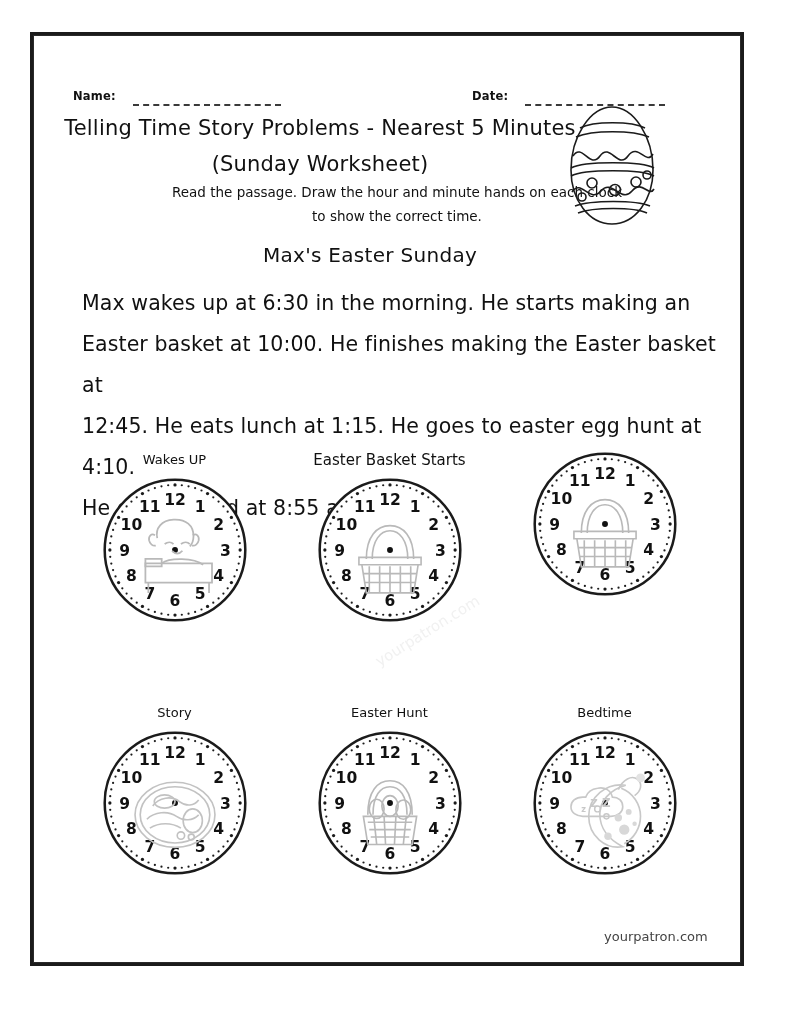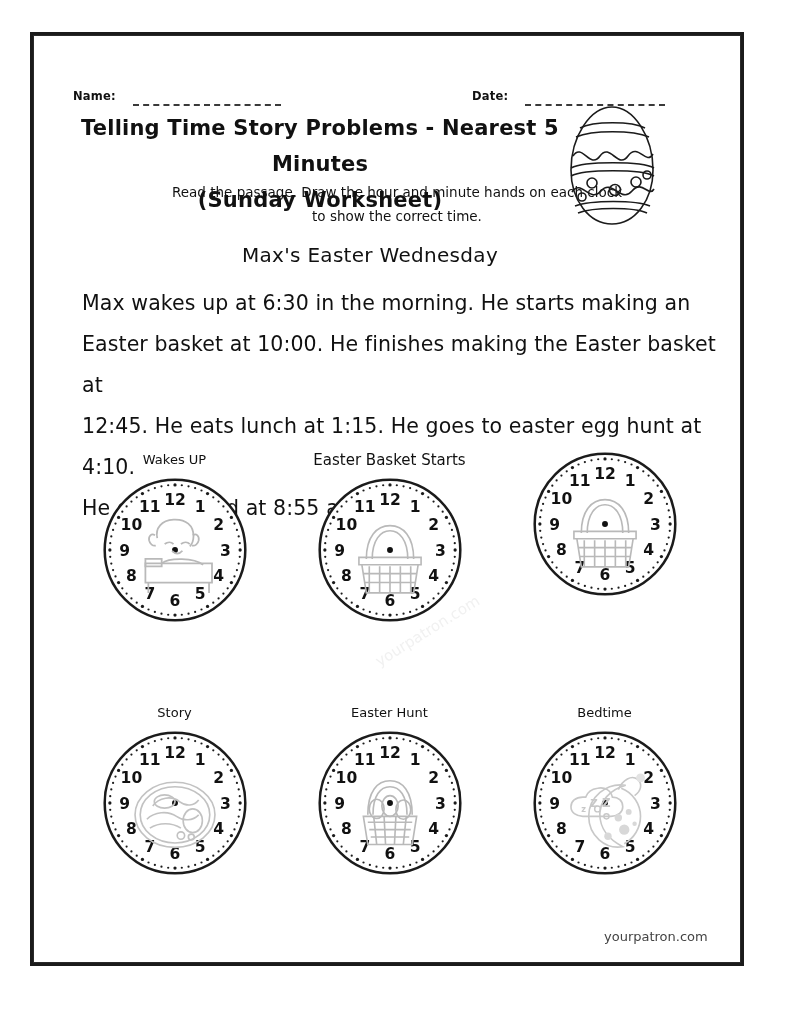--- a/index.html
+++ b/index.html
@@ -22,21 +22,21 @@
   .meta-name{position:absolute;left:73px;top:77px;font-size:11.5px;font-weight:bold;letter-spacing:.2px;}
   .meta-date{position:absolute;left:472px;top:77px;font-size:11.5px;font-weight:bold;letter-spacing:.2px;}
   .blank-line{position:absolute;height:0;border-top:2px dashed #3a3a3a;}
   .blank-name{left:133px;top:92px;width:148px;}
   .blank-date{left:525px;top:92px;width:140px;}
 
   
   .title-block{position:absolute;left:60px;top:110px;width:520px;text-align:center;}
   .title-1,.title-2{
     font-family:"DejaVu Sans","Liberation Sans",sans-serif;
-    font-size:21px;font-weight:700;letter-spacing:.2px;line-height:36px;
+    font-size:21px;font-weight:400;letter-spacing:.2px;line-height:36px;
   }
   .instructions{
     position:absolute;left:120px;top:180px;width:460px;text-align:center;
     font-size:13.5px;line-height:24px;margin-left:47px;
   }
   .story-title{
     position:absolute;left:60px;top:243px;width:620px;text-align:center;
     font-size:20px;letter-spacing:.3px;
   }
   .story-body{
@@ -105,21 +105,21 @@
       <path d="M18 109 C33 103 74 103 87 109"></path>
       <circle cx="32" cy="79" r="5"></circle>
       <circle cx="55" cy="86" r="5.5"></circle>
       <circle cx="76" cy="78" r="5"></circle>
       <circle cx="22" cy="93" r="4"></circle>
       <circle cx="87" cy="71" r="4"></circle>
     </g>
   </svg>
 </div>
 
-<div class="story-title">Max's Easter Wednesday</div>
+<div class="story-title">Max's Easter Sunday</div>
 <div class="story-body">
   <div>Max wakes up at 6:30 in the morning. He starts making an</div>
   <div>Easter basket at 10:00. He finishes making the Easter basket at</div>
   <div>12:45. He eats lunch at 1:15. He goes to easter egg hunt at 4:10.</div>
   <div>He goes to bed at 8:55 at night.</div>
 </div>
 
 <div class="clock-grid">
 
   <div class="clock-cell r1 c1">

